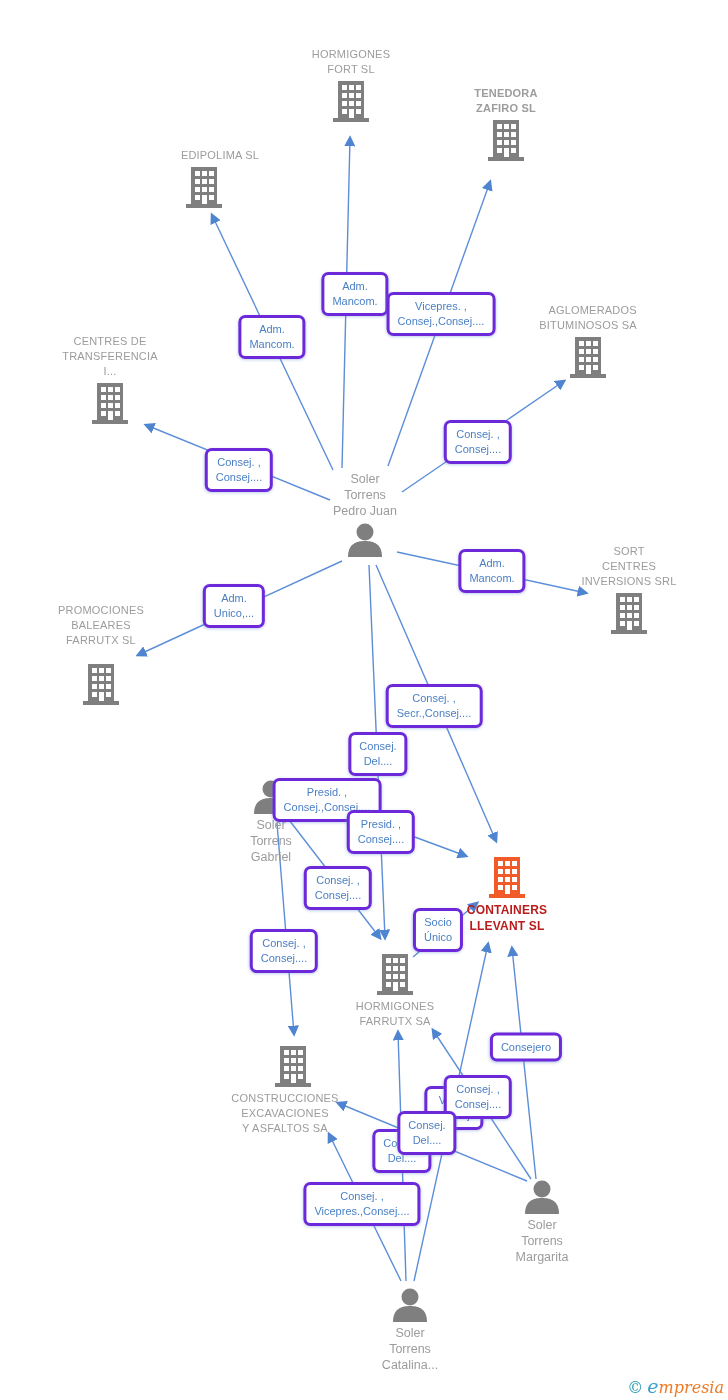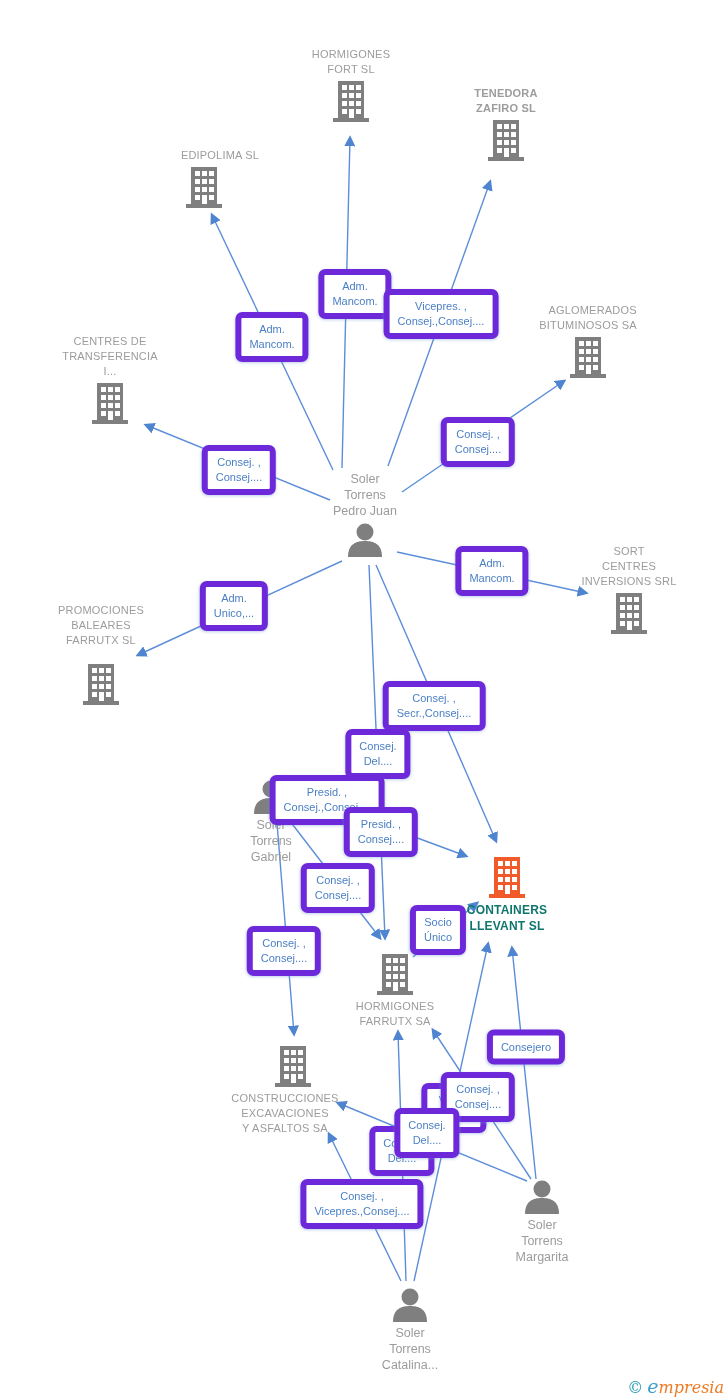--- a/index.html
+++ b/index.html
@@ -6,25 +6,25 @@
   #canvas{
     position:relative;width:728px;height:1400px;background:#ffffff;overflow:hidden;
     font-family:"Liberation Sans", sans-serif;
   }
   #edge-layer{position:absolute;left:0;top:0;width:728px;height:1400px;z-index:1;}
   #node-layer,#label-layer{position:absolute;left:0;top:0;width:0;height:0;}
   .node{position:absolute;z-index:2;}
   .node .icon{position:absolute;}
   .node-label{position:absolute;text-align:center;white-space:nowrap;}
   .company-label{font-size:11px;line-height:15px;color:#9c9c9c;letter-spacing:0.2px;}
-  .company-label.hl{font-weight:bold;color:#0f766e;font-size:12px;line-height:16px;}
+  .company-label.hl{font-weight:bold;color:#b91c1c;font-size:12px;line-height:16px;}
   .person-label{font-size:12.5px;line-height:16px;color:#9c9c9c;}
   .elabel{
     position:absolute;z-index:3;transform:translate(-50%,-50%);
-    background:#ffffff;border:6px solid #6d28d9;border-radius:7px;
+    background:#ffffff;border:3px solid #6d28d9;border-radius:7px;
     padding:4px 8px;text-align:center;white-space:nowrap;
     font-size:11px;line-height:15px;color:#4a7fc4;
     box-shadow:0 1px 3px rgba(110,150,210,0.45);
   }
   #logo{
     position:absolute;right:4px;bottom:3px;z-index:4;
     font-family:"DejaVu Serif", serif;font-style:italic;font-size:16px;white-space:nowrap;
   }
   #logo .c{color:#2e9db6;font-style:normal;margin-right:4px;}
   #logo .e{color:#3a9fd0;font-size:19px;}

